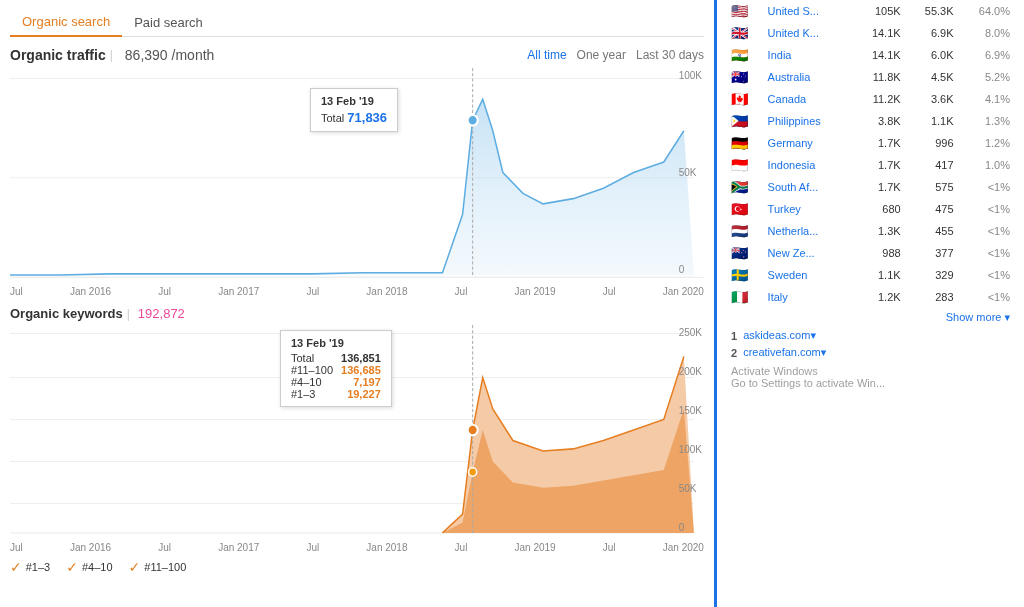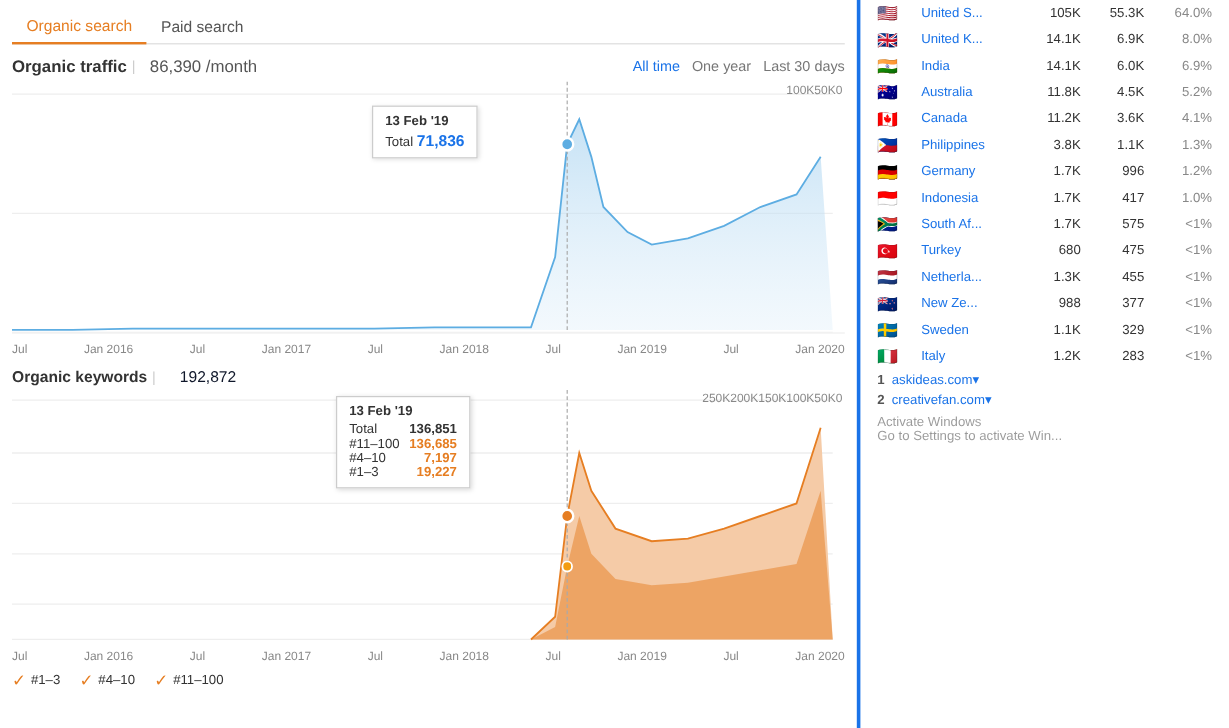--- a/index.html
+++ b/index.html
@@ -31,21 +31,21 @@
     .tooltip-box { position: absolute; background: white; border: 1px solid #ccc; padding: 6px 10px; font-size: 11px; pointer-events: none; box-shadow: 1px 1px 4px rgba(0,0,0,0.15); }
     .tooltip-date { font-weight: bold; margin-bottom: 3px; font-size: 11px; }
     .tooltip-value { color: #1a73e8; font-weight: bold; font-size: 13px; }
 
     
     .x-axis { display: flex; justify-content: space-between; padding: 2px 0; font-size: 10px; color: #888; }
 
     
     .keywords-section { padding: 5px 0 5px 0; }
     .keywords-title { font-size: 13px; font-weight: bold; }
-    .keywords-value { font-size: 13px; color: #0f172a; margin-left: 16px; }
+    .keywords-value { font-size: 13px; color: #ec4899; margin-left: 4px; }
 
     
     .chart-container2 { position: relative; height: 210px; margin-bottom: 5px; }
 
     
     .legend { display: flex; gap: 16px; font-size: 11px; padding: 4px 0; }
     .legend-item { display: flex; align-items: center; gap: 4px; }
 
     
     .right-panel { width: 310px; border-left: 3px solid #1a73e8; padding: 0 10px; overflow-y: auto; }
@@ -58,21 +58,21 @@
     .pct-col { text-align: right; color: #888; }
 
     .show-more { text-align: right; color: #1a73e8; font-size: 11px; cursor: pointer; padding: 3px 4px; }
 
     .competitors-title { font-size: 12px; font-weight: bold; padding: 8px 4px 4px 4px; }
     .competitor-item { display: flex; align-items: center; gap: 6px; padding: 2px 4px; font-size: 11px; }
     .competitor-num { color: #555; font-weight: bold; }
     .competitor-link { color: #1a73e8; }
 
     
-    .y-labels { position: absolute; right: 0; top: 0; height: 100%; display: flex; justify-content: space-between; font-size: 10px; color: #888; }
+    .y-labels { position: absolute; right: 0; top: 0; height: 100%; display: flex; flex-direction: column; justify-content: space-between; font-size: 10px; color: #888; }
 
     
     .tooltip2-box { position: absolute; background: white; border: 1px solid #ccc; padding: 6px 10px; font-size: 11px; pointer-events: none; box-shadow: 1px 1px 4px rgba(0,0,0,0.15); }
     .tooltip2-row { display: flex; gap: 8px; justify-content: space-between; }
     .tooltip2-label { color: #333; }
     .tooltip2-val { font-weight: bold; }
     .orange-val { color: #e67e22; }
   </style>
 </head>
 <body>
@@ -339,20 +339,21 @@
     </tr>
           <tr>
       <td class="flag">🇮🇹</td>
       <td class="country-name">Italy</td>
       <td class="num-col">1.2K</td>
       <td class="num-col">283</td>
       <td class="pct-col">&lt;1%</td>
     </tr>
         </tbody>
     </table>
+    <div class="show-more">Show more ▾</div>
 
     <div id="competitors-list">
         <div class="competitor-item">
       <span class="competitor-num">1</span>
       <span class="competitor-link">askideas.com▾</span>
     </div>
         <div class="competitor-item">
       <span class="competitor-num">2</span>
       <span class="competitor-link">creativefan.com▾</span>
     </div>

